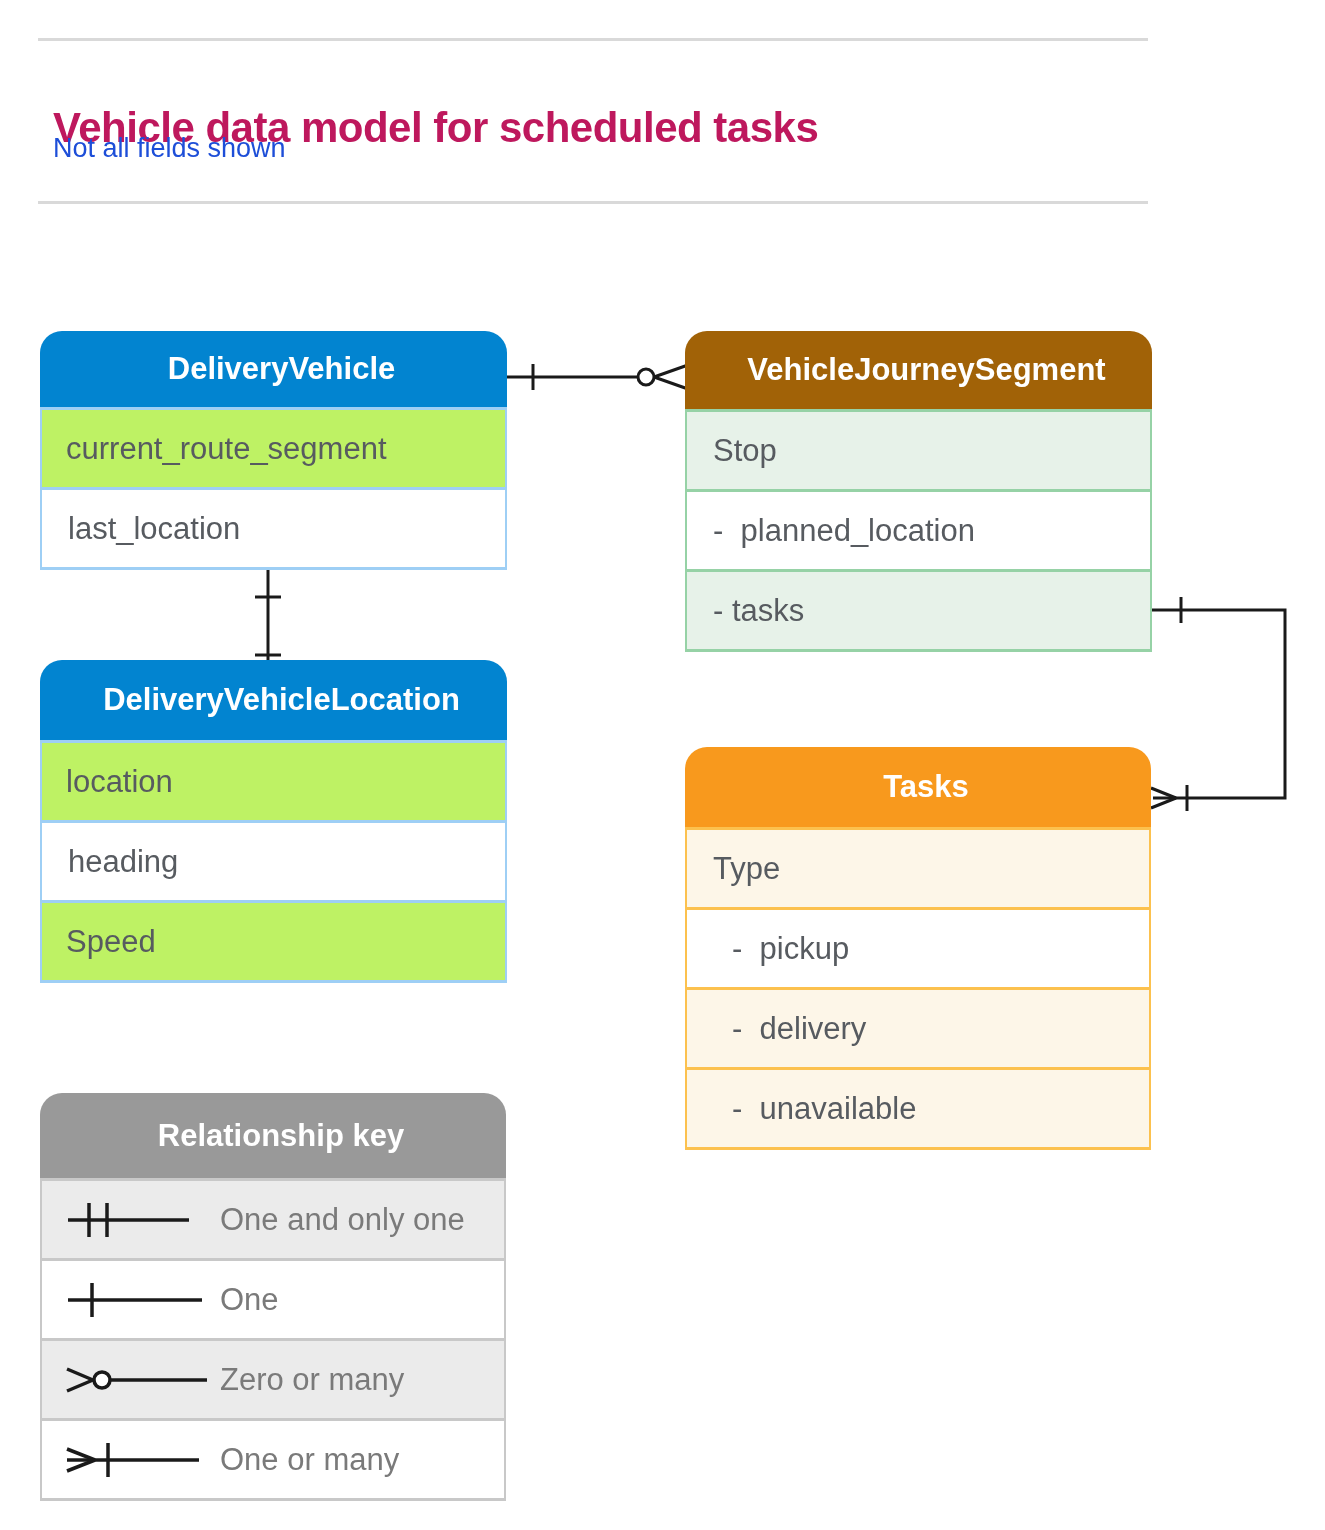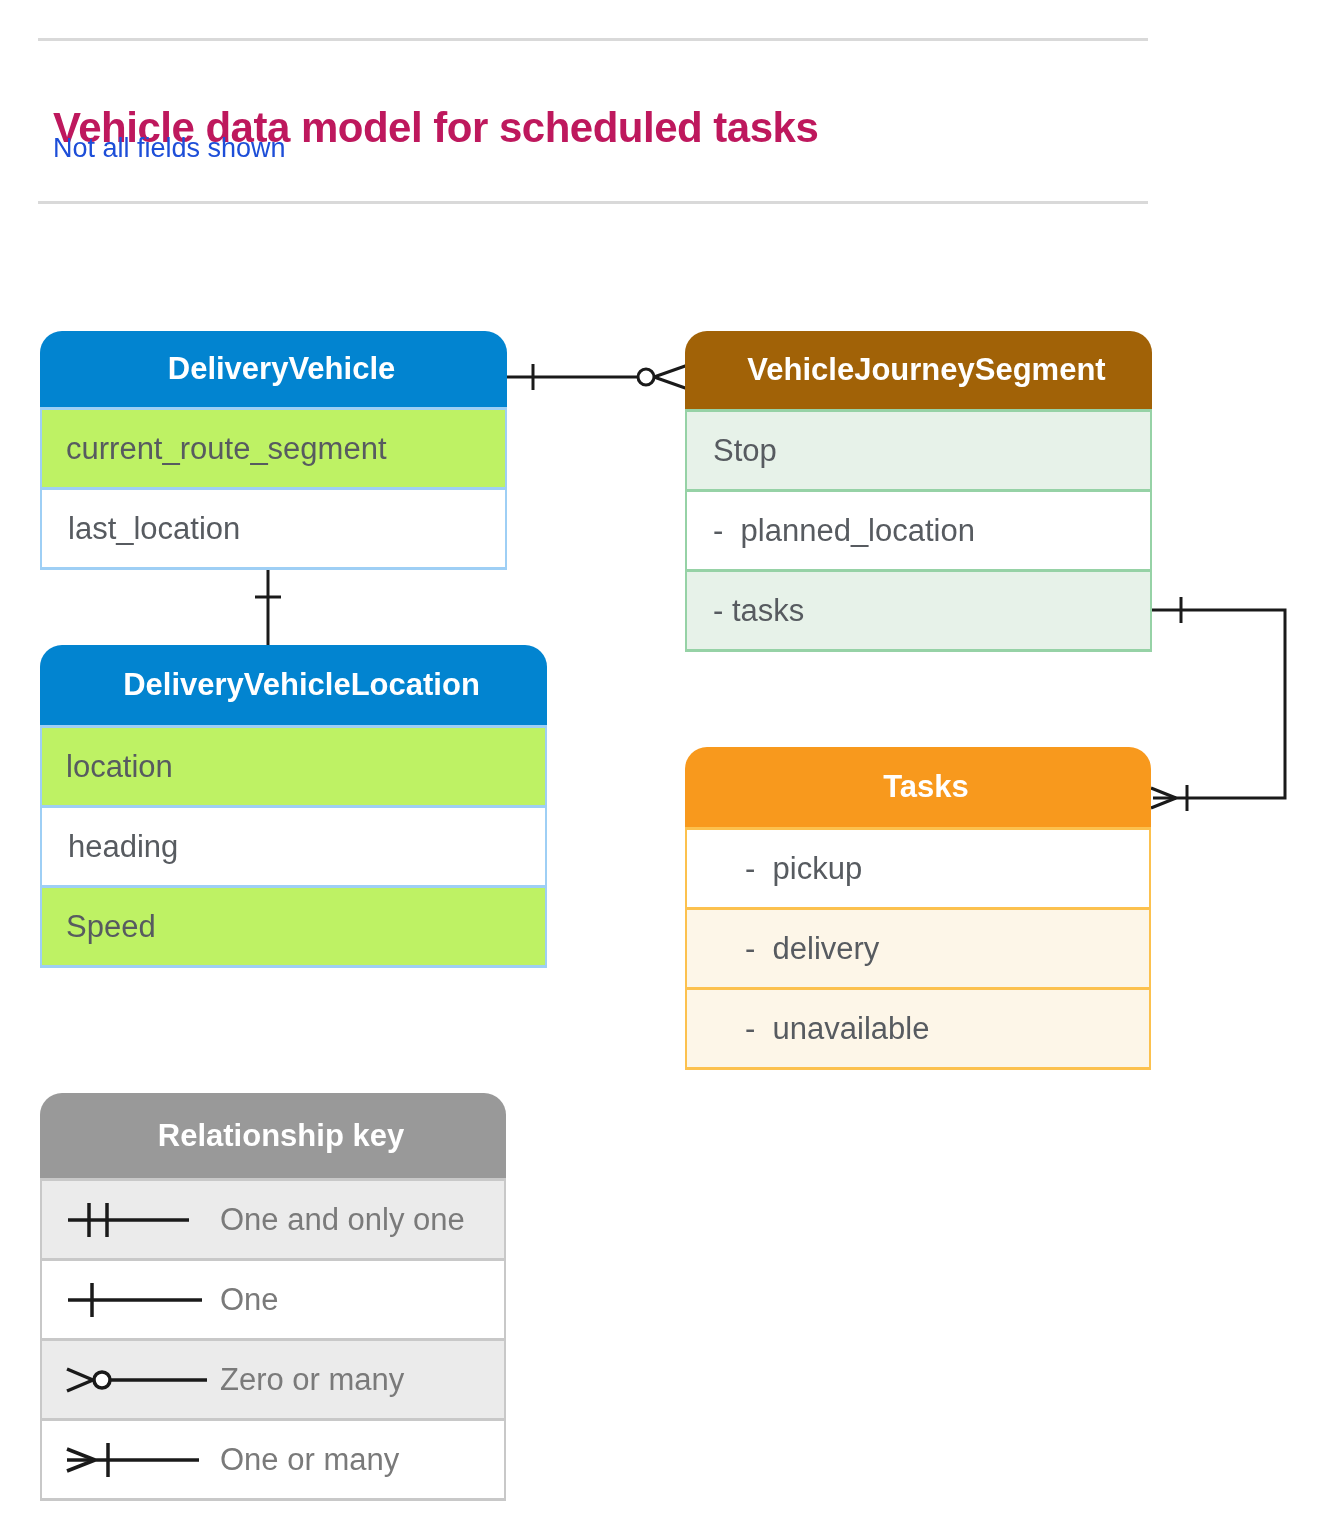--- a/index.html
+++ b/index.html
@@ -22,21 +22,21 @@
   .entity-header{
     display:flex;align-items:center;justify-content:center;
     border-radius:22px 22px 0 0;color:#ffffff;font-weight:700;font-size:31px;padding-left:16px;
   }
   .entity-body{background:#ffffff;border-style:solid;border-width:0 2px 3px 2px;}
   .row{
     height:80px;box-sizing:border-box;border-top:3px solid;
     display:flex;align-items:center;padding-left:26px;
     font-size:31px;color:#575B60;background:#ffffff;white-space:pre;
   }
-  .row.sub{padding-left:58px;}
+  .row.sub{padding-left:45px;}
 
   
   .c-blue .entity-header{background:#0284D0;}
   .c-blue .entity-body{border-color:#9ECFF5;}
   .c-blue .row{border-color:#9ECFF5;}
   .c-blue .row.tint{background:#bef264;padding-left:24px;}
   
   .c-green .entity-header{background:#a16207;}
   .c-green .entity-body{border-color:#96D2A6;}
   .c-green .row{border-color:#96D2A6;}
@@ -47,21 +47,21 @@
   .c-orange .row{border-color:#FCC14E;}
   .c-orange .row.tint{background:#FDF6E8;}
   
   .c-gray .entity-header{background:#999999;}
   .c-gray .entity-body{border-color:#C8C8C8;}
   .c-gray .row{border-color:#C8C8C8;}
   .c-gray .row.tint{background:#EBEBEB;}
 
   .e-dv{left:40px;top:331px;width:467px;}      .e-dv .entity-header{height:76px;}
   .e-vjs{left:685px;top:331px;width:467px;}    .e-vjs .entity-header{height:78px;}
-  .e-dvl{left:40px;top:645px;width:507px;}     .e-dvl .entity-header{height:80px;}
+  .e-dvl{left:40px;top:660px;width:467px;}     .e-dvl .entity-header{height:80px;}
   .e-tasks{left:685px;top:747px;width:466px;}  .e-tasks .entity-header{height:80px;}
   .e-key{left:40px;top:1093px;width:466px;}    .e-key .entity-header{height:85px;}
 
   .key-row{position:relative;padding-left:8px;}
   .key-sym{position:absolute;left:20px;top:50%;transform:translateY(-50%);}
   .key-label{position:absolute;left:178px;font-size:31px;color:#7A7A7A;white-space:nowrap;}
 
   #connector-layer{position:absolute;left:0;top:0;z-index:1;pointer-events:none;}
 </style>
 </head>
@@ -121,20 +121,21 @@
   <div class="entity-body">
     <div class="row tint">location</div>
     <div class="row">heading</div>
     <div class="row tint">Speed</div>
   </div>
 </div>
 
 <div class="entity c-orange e-tasks">
   <div class="entity-header">Tasks</div>
   <div class="entity-body">
+    <div class="row tint">Type</div>
     <div class="row sub">-  pickup</div>
     <div class="row sub tint">-  delivery</div>
     <div class="row sub tint">-  unavailable</div>
   </div>
 </div>
 
 <div class="entity c-gray e-key">
   <div class="entity-header">Relationship key</div>
   <div class="entity-body">
     <div class="row tint key-row">

